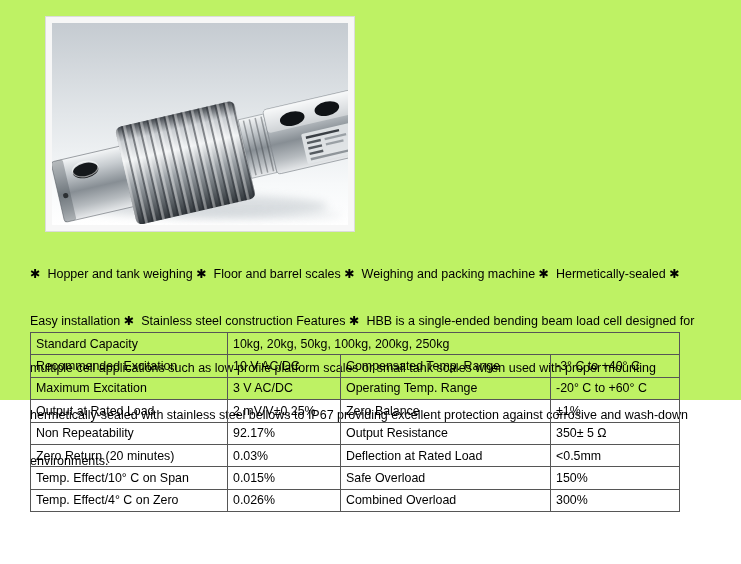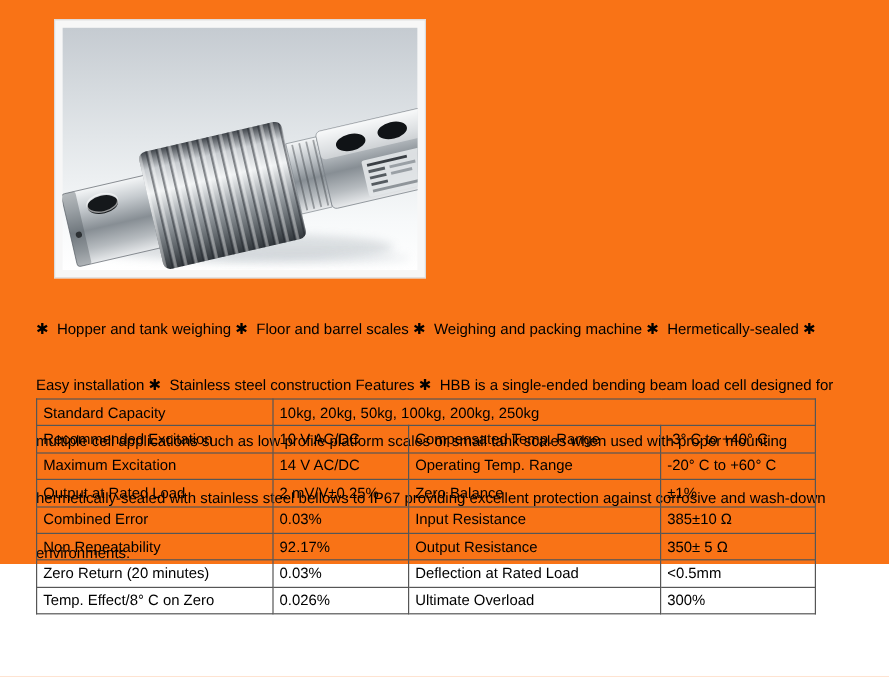--- a/index.html
+++ b/index.html
@@ -3,21 +3,21 @@
 <meta charset="utf-8">
 <style>
   html, body { margin: 0; padding: 0; }
   body {
     width: 741px; height: 564px;
     background: #ffffff;
     font-family: "Liberation Sans", "DejaVu Sans", sans-serif;
     color: #000000;
     overflow: hidden;
   }
-  #screen { position: relative; width: 741px; height: 470px; background: #f97316; }
+  #screen { position: relative; width: 741px; height: 400px; background: #bef264; }
 
   
   .photo-frame {
     position: absolute; left: 45px; top: 16px;
     border: 1px solid #dcdcdc;
     padding: 6px;
     background: #f7f7f7;
   }
   .photo-frame svg { display: block; }
 
@@ -159,51 +159,51 @@
           <td colspan="3">10kg, 20kg, 50kg, 100kg, 200kg, 250kg</td>
         </tr>
         <tr>
           <td>Recommended Excitation</td>
           <td>10 V AC/DC</td>
           <td>Compensated Temp. Range</td>
           <td>-3° C to +40° C</td>
         </tr>
         <tr>
           <td>Maximum Excitation</td>
-          <td>14 V AC/DC</td>
+          <td>3 V AC/DC</td>
           <td>Operating Temp. Range</td>
           <td>-20° C to +60° C</td>
         </tr>
         <tr>
           <td>Output at Rated Load</td>
           <td>2 mV/V±0.25%</td>
           <td>Zero Balance</td>
           <td>±1%</td>
         </tr>
         <tr>
-          <td>Combined Error</td>
-          <td>0.03%</td>
-          <td>Input Resistance</td>
-          <td>385±10 Ω</td>
-        </tr>
-        <tr>
           <td>Non Repeatability</td>
           <td>92.17%</td>
           <td>Output Resistance</td>
           <td>350± 5 Ω</td>
         </tr>
         <tr>
           <td>Zero Return (20 minutes)</td>
           <td>0.03%</td>
           <td>Deflection at Rated Load</td>
           <td>&lt;0.5mm</td>
         </tr>
         <tr>
-          <td>Temp. Effect/8° C on Zero</td>
+          <td>Temp. Effect/10° C on Span</td>
+          <td>0.015%</td>
+          <td>Safe Overload</td>
+          <td>150%</td>
+        </tr>
+        <tr>
+          <td>Temp. Effect/4° C on Zero</td>
           <td>0.026%</td>
-          <td>Ultimate Overload</td>
+          <td>Combined Overload</td>
           <td>300%</td>
         </tr>
       </tbody>
     </table>
   </div>
 
 </div>
 
 </body></html>

